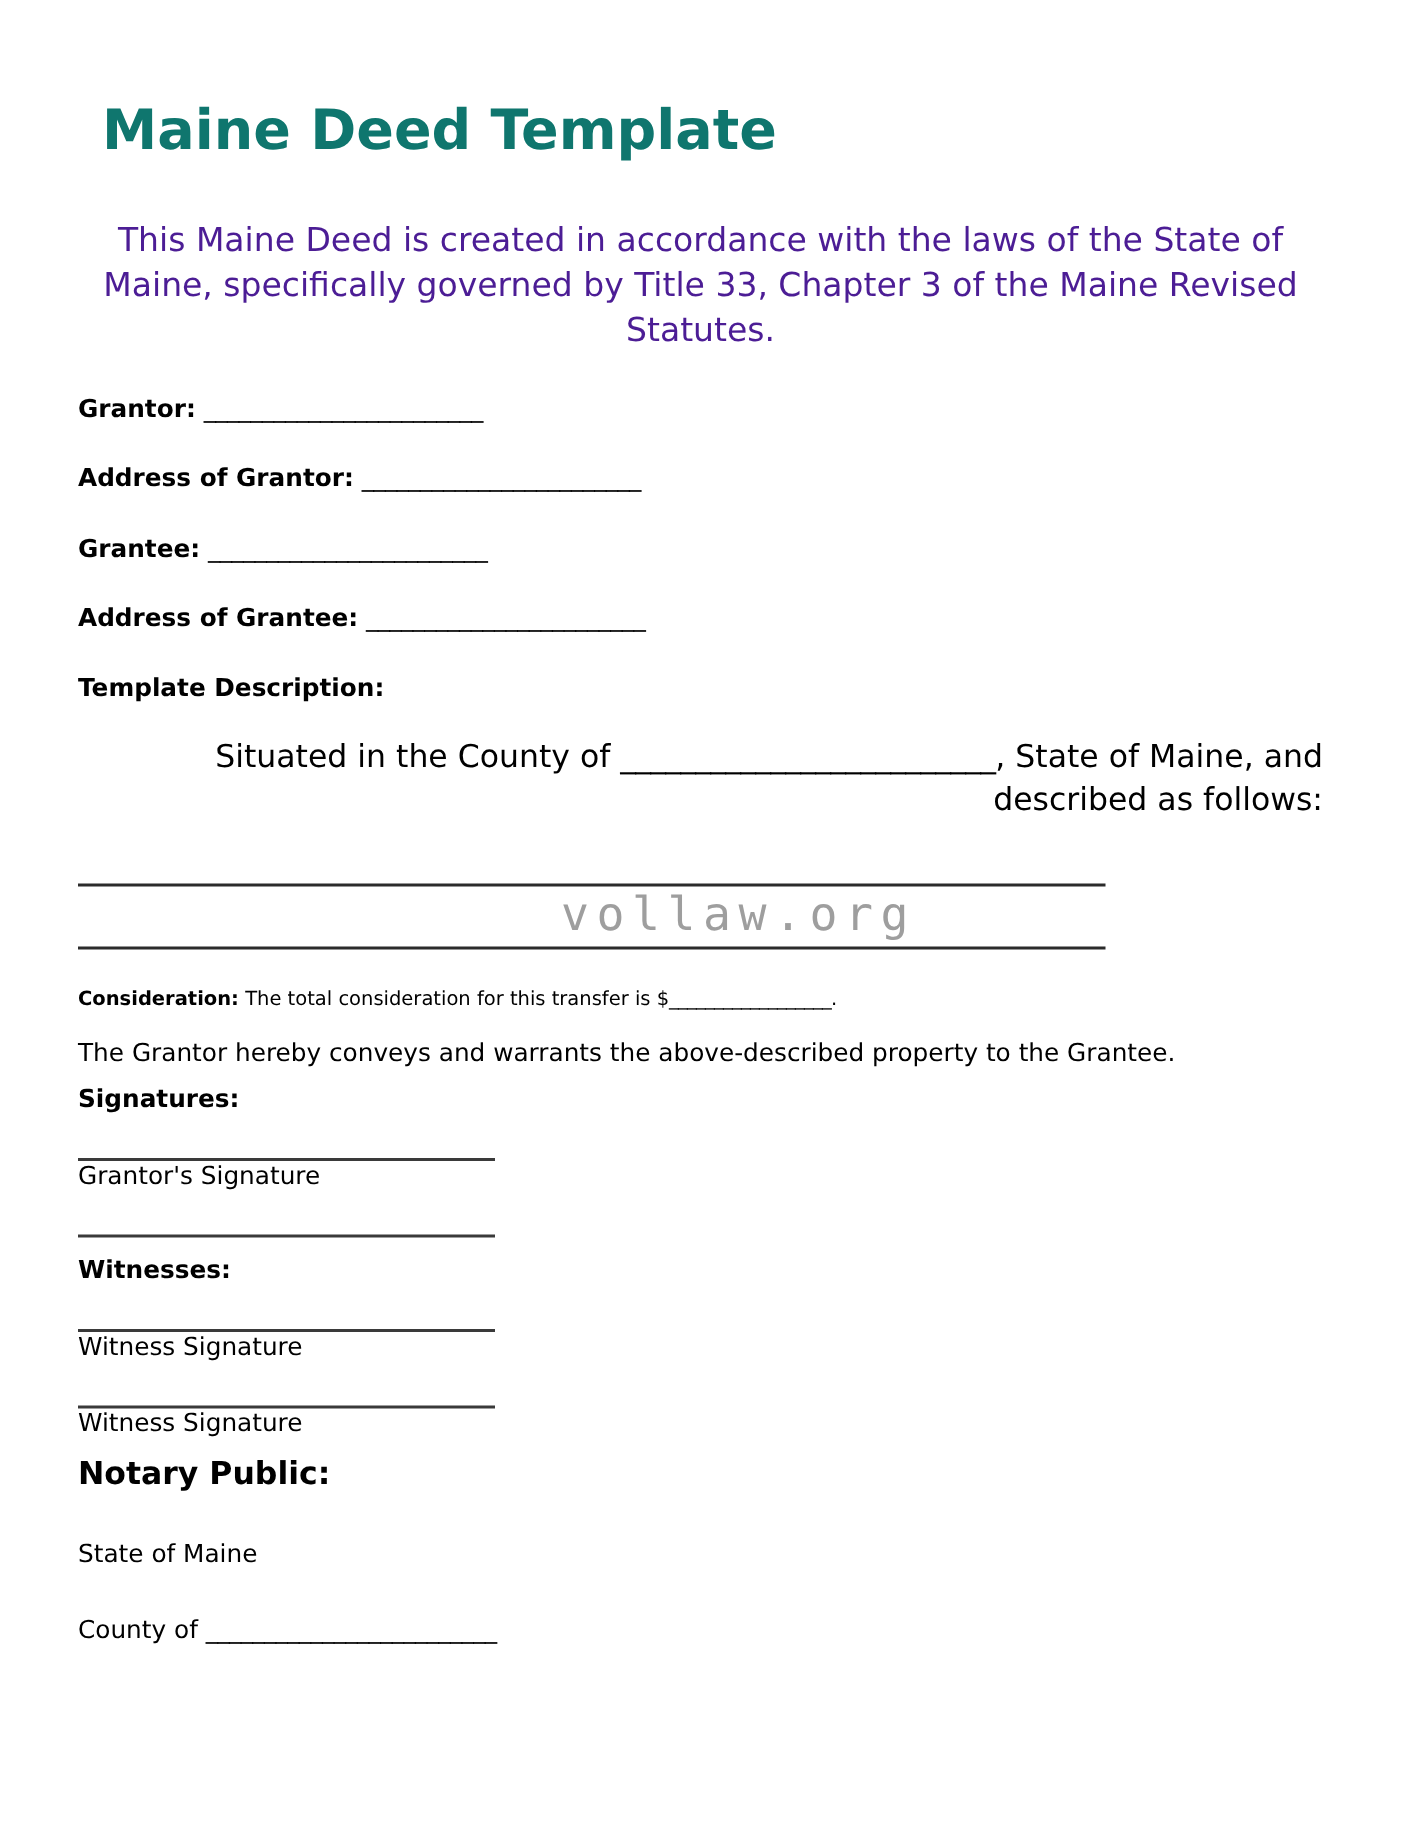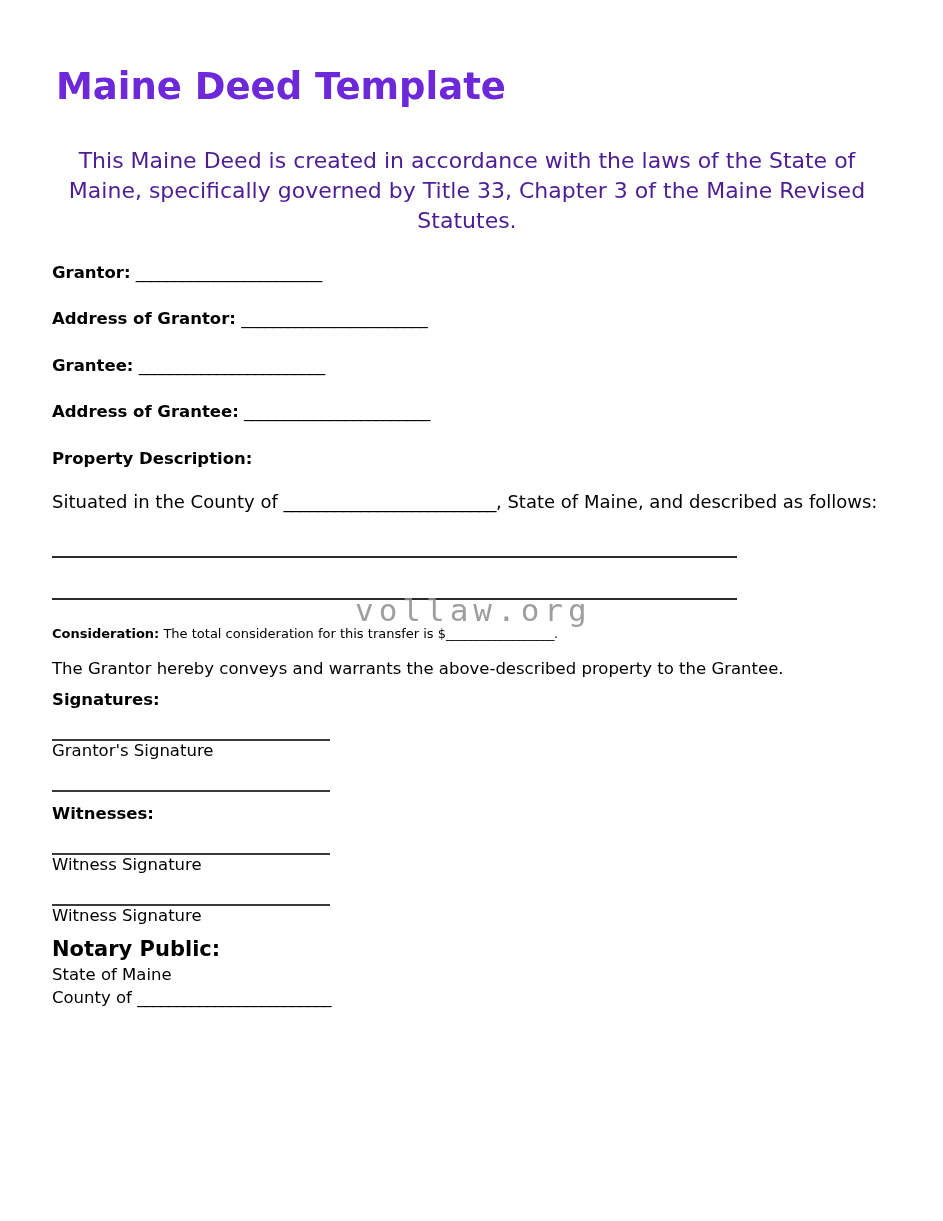--- a/index.html
+++ b/index.html
@@ -17,23 +17,23 @@
     height: 1221px;
     background: #ffffff;
     overflow: hidden;
     box-sizing: border-box;
     padding: 52px 52px 0 52px;
   }
   .doc-title {
     font-size: 37px;
     font-weight: bold;
     letter-spacing: 0px;
-    margin: 14px 0 0 4px;
+    margin: 14px 0 0 16px;
     line-height: 1.15;
-    color: #6d28d9;
+    color: #0f766e;
   }
   .intro {
     font-size: 22px;
     line-height: 1.38;
     margin-top: 37px;
     max-width: 830px;
     color: #4c1d95;
     text-align: center;
   }
   .field-line {
@@ -48,24 +48,25 @@
   .blank {
     font-weight: normal;
     letter-spacing: -0.5px;
   }
   .section-head {
     font-size: 16.5px;
     font-weight: bold;
     margin-top: 27px;
   }
   .para {
-    font-size: 18px;
+    font-size: 21px;
     line-height: 1.38;
     margin-top: 22px;
     max-width: 830px;
+    text-align: right;
   }
   .rule-long {
     width: 685px;
     height: 0;
     border-bottom: 2px solid #2b2b2b;
     margin-top: 41px;
   }
   .rule-long.second {
     margin-top: 40px;
   }
@@ -102,26 +103,26 @@
   .sig-caption {
     font-size: 16.5px;
   }
   .notary-head {
     font-size: 21px;
     font-weight: bold;
     margin-top: 12px;
   }
   .notary-line {
     font-size: 16.5px;
-    margin-top: 4px;
+    margin-top: 32px;
     white-space: nowrap;
   }
   .watermark {
     position: absolute;
-    left: 355px;
+    left: 374px;
     top: 592px;
     font-family: "DejaVu Sans Mono", "Liberation Mono", monospace;
     font-size: 31px;
     letter-spacing: 5px;
     color: #8e8e8e;
     opacity: 0.85;
     z-index: 1;
     pointer-events: none;
     white-space: nowrap;
   }
@@ -148,21 +149,21 @@
   <div class="field-line">
     <span class="lbl">Grantee:</span>
     <span class="blank">________________________</span>
   </div>
 
   <div class="field-line">
     <span class="lbl">Address of Grantee:</span>
     <span class="blank">________________________</span>
   </div>
 
-  <div class="section-head">Property Description:</div>
+  <div class="section-head">Template Description:</div>
 
   <p class="para"><span>Situated in the County of </span><span class="blank">_________________________</span><span>, State of Maine, and described as follows:</span></p>
 
   <div class="rule-long"></div>
   <div class="rule-long second"></div>
 
   <div class="consideration">
     <span class="lbl">Consideration:</span><span> The total consideration for this transfer is $</span><span class="blank">__________________</span><span>.</span>
   </div>
 

